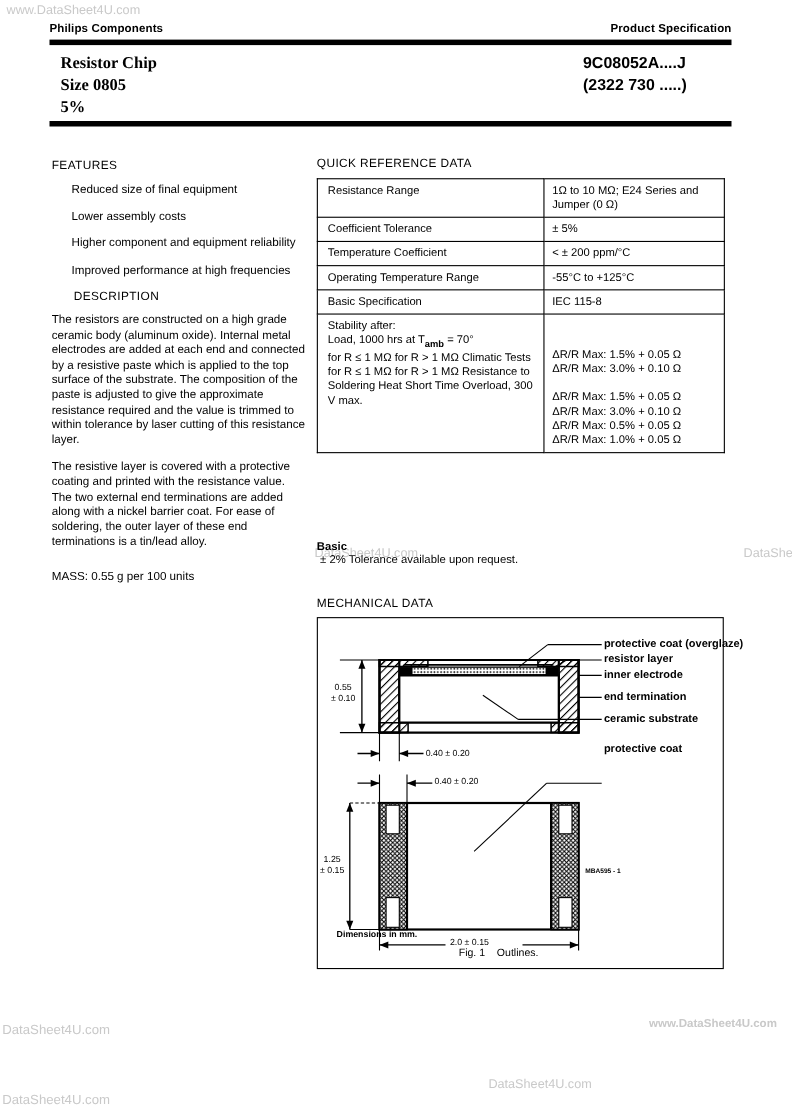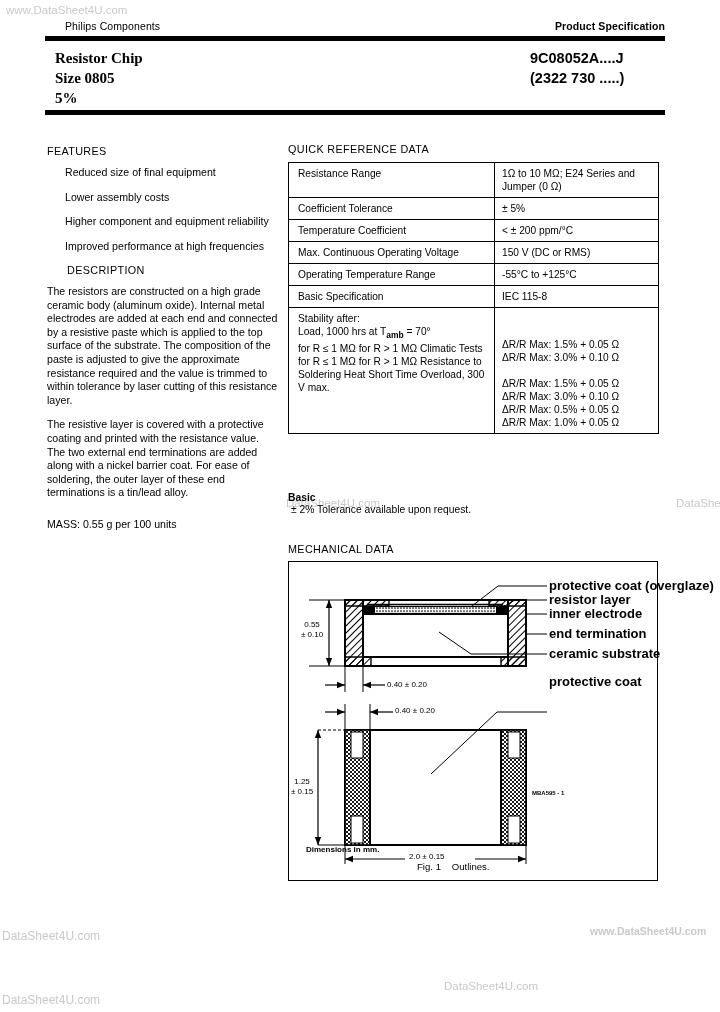--- a/index.html
+++ b/index.html
@@ -33,21 +33,21 @@
   .wm-mid{ left: 286px;top: 497px; font-size: 11.5px; }
   .wm-mr { left: 676px;top: 497px; font-size: 11.5px; }
   .wm-bl1{ left: 2px;  top: 929px; font-size: 12px; }
   .wm-bl2{ left: 2px;  top: 993px; font-size: 12px; }
   .wm-bc { left: 444px;top: 980px; font-size: 11.5px; }
   .wm-br { left: 590px;top: 925px; font-size: 10.5px; font-weight: bold; }
 
   
   .hdr-left {
     position: absolute; left: 45px; top: 20px;
-    font-size: 10.5px; font-weight: normal; letter-spacing: .1px; margin-left: 20px;
+    font-size: 10.5px; font-weight: bold; letter-spacing: .1px;
   }
   .hdr-right {
     position: absolute; right: 55px; top: 20px;
     font-size: 10.5px; font-weight: bold; letter-spacing: .1px; text-align: center;
   }
   .rule-top {
     position: absolute; left: 45px; top: 36px;
     width: 620px; height: 5px; background: #000;
   }
   .rule-bot {
@@ -126,21 +126,21 @@
     border: 1.6px solid #000;
     box-sizing: border-box;
     background: #fff;
   }
   .mech-inner { position: absolute; inset: 0; }
   .mech-svg { position: absolute; left: 0; top: 0; }
   .dimlabel {
     position: absolute; font-size: 8px; line-height: 10px; text-align: left;
   }
   .calloutlabel {
-    position: absolute; font-size: 13px; line-height: 9px; white-space: nowrap;
+    position: absolute; font-size: 10px; line-height: 9px; white-space: nowrap;
     font-weight: bold;
     text-align: center;
   }
   .drawcode {
     position: absolute; font-size: 6px; color: #000; font-weight: bold;
   }
   .dims-mm { position: absolute; left: 17px; top: 283px; font-size: 8px; font-weight: bold; }
   .fig-cap { position: absolute; left: 128px; top: 299px; font-size: 9.6px; }
 </style>
 </head>
@@ -200,24 +200,20 @@
           <td>Resistance Range</td>
           <td class="c2">1Ω to 10 MΩ; E24 Series and Jumper (0 Ω)</td>
         </tr>
         <tr>
           <td>Coefficient Tolerance</td>
           <td class="c2">± 5%</td>
         </tr>
         <tr>
           <td>Temperature Coefficient</td>
           <td class="c2">&lt; ± 200 ppm/°C</td>
-        </tr>
-        <tr>
-          <td>Max. Continuous Operating Voltage</td>
-          <td class="c2">150 V (DC or RMS)</td>
         </tr>
         <tr>
           <td>Operating Temperature Range</td>
           <td class="c2">-55°C to +125°C</td>
         </tr>
         <tr>
           <td>Basic Specification</td>
           <td class="c2">IEC 115-8</td>
         </tr>
         <tr>

